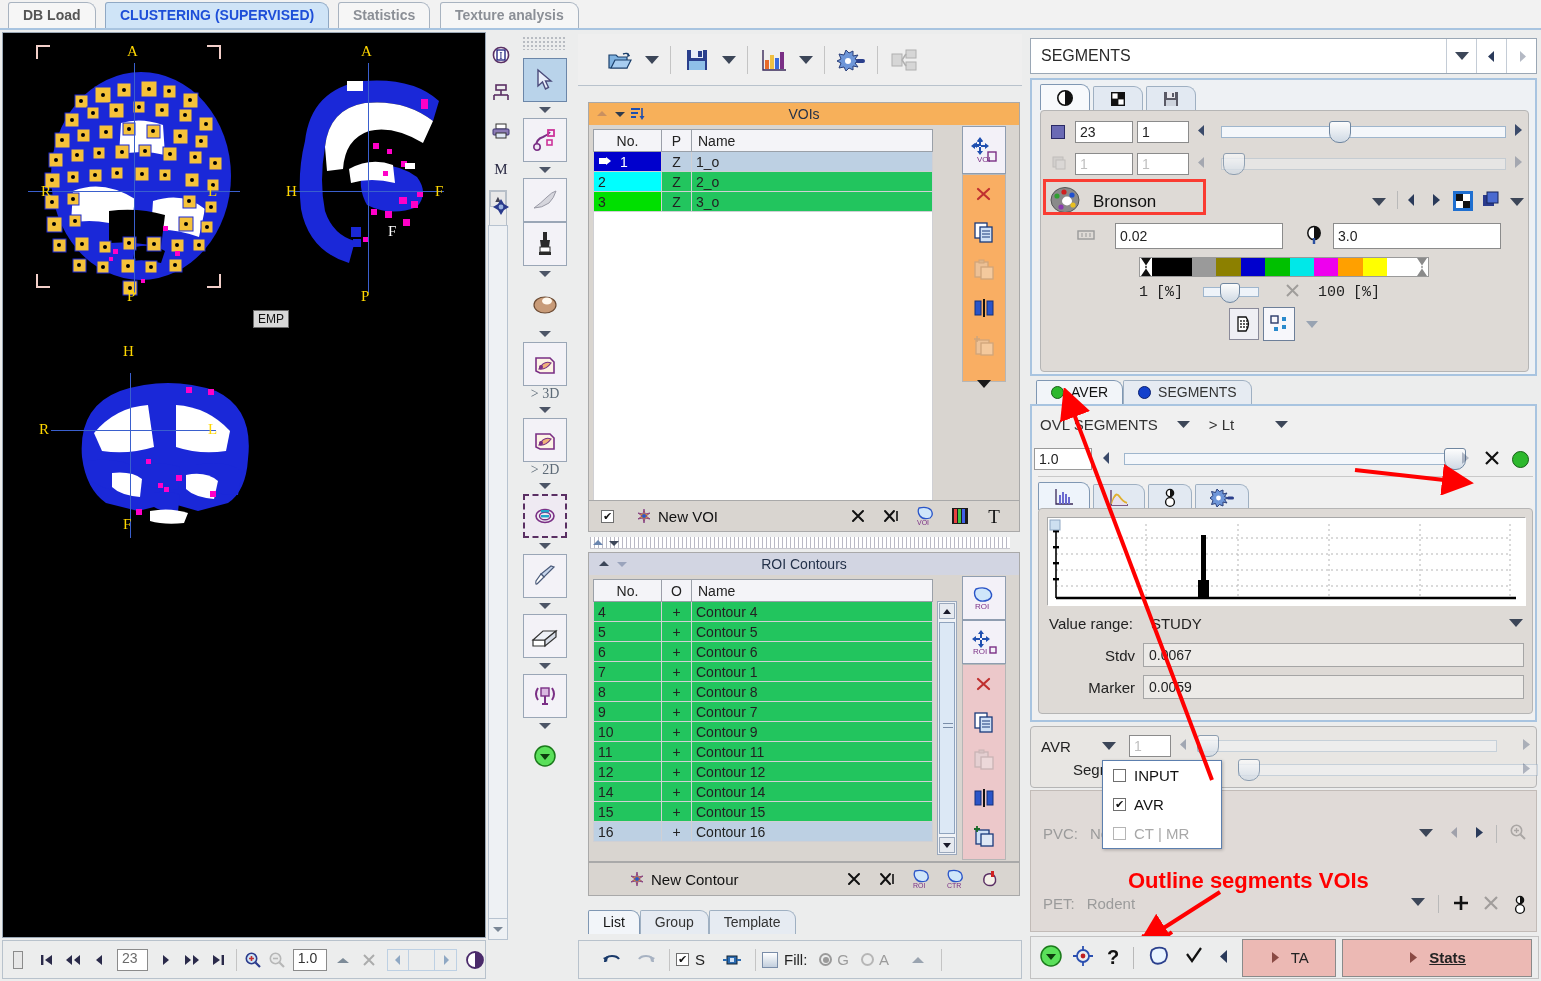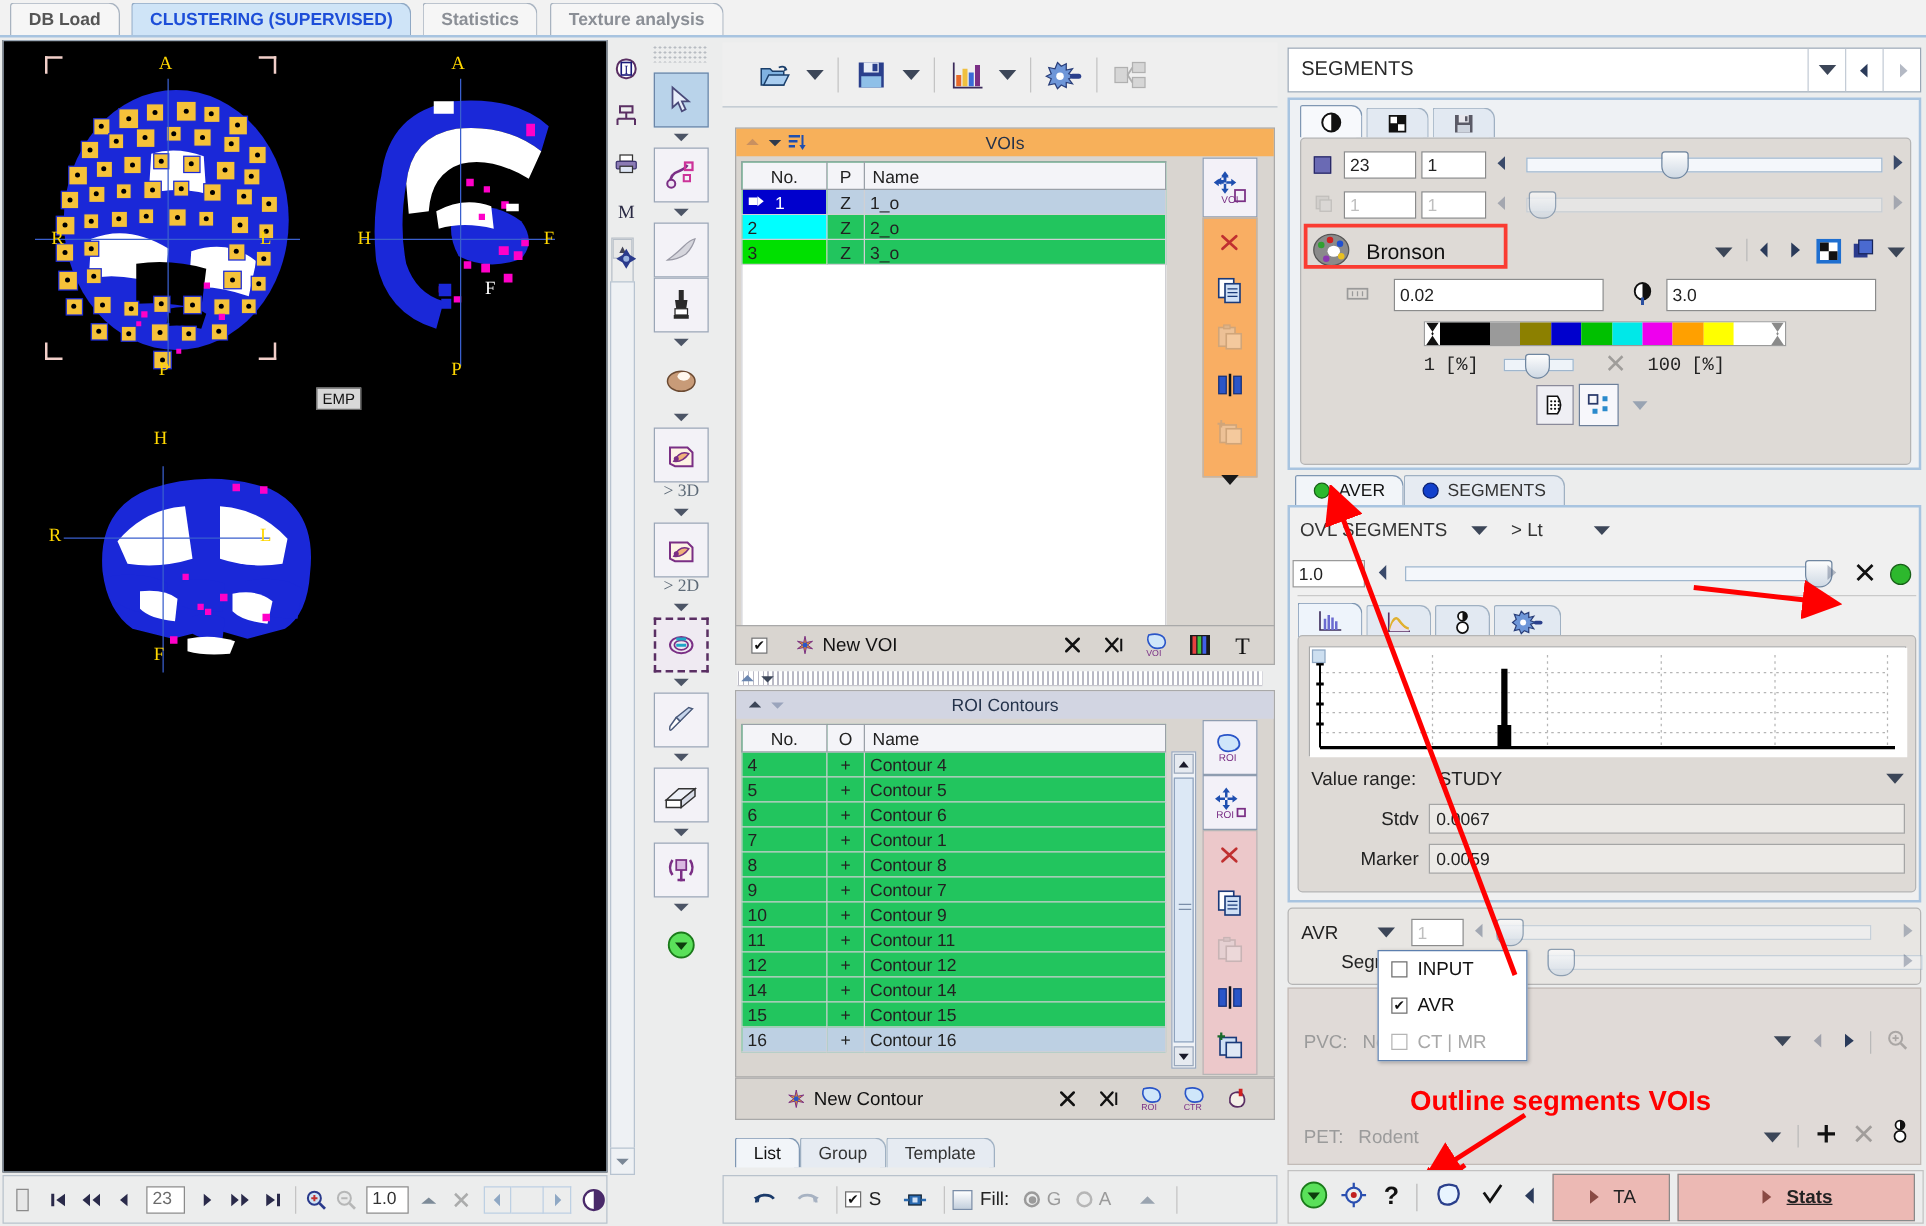--- a/index.html
+++ b/index.html
@@ -1517,21 +1517,21 @@
             <path d="M2 1 L2 12 L9 6.5 Z" fill="#2a3a5a"></path>
           </svg></span>
       <span style="margin-left:12px; width:1px; height:18px; background:#b9b9b9;"></span>
       <span style="margin-left:12px; margin-right:6px; opacity:.34;"><svg width="18" height="18" viewBox="0 0 18 18">
             <circle cx="7.5" cy="7.5" r="5.2" fill="none" stroke="#444" stroke-width="1.6"></circle>
             <path d="M11.5 11.5 L16 16" stroke="#444" stroke-width="2"></path>
             <path d="M7.5 5 V10 M5 7.5 H10" stroke="#444" stroke-width="1.3"></path>
           </svg></span>
     </div>
 
-    <div style="position:absolute; left:12px; top:104px; display:flex; align-items:flex-end; width:490px;">
+    <div style="position:absolute; left:12px; top:104px; display:flex; align-items:flex-start; width:490px;">
       <span class="dimtext" style="font-size:15px;">PET:</span>
       <span class="dimtext" style="font-size:15px; margin-left:12px;">Rodent</span>
       <span style="flex:1"></span>
       <span><svg width="16" height="10" viewBox="0 0 16 10">
             <path d="M1 1 H15 L8 9 Z" fill="#3c4658"></path>
           </svg></span>
       <span style="margin-left:12px; width:1px; height:18px; background:#b9b9b9;"></span>
       <span style="margin-left:14px;"><svg width="16" height="16" viewBox="0 0 16 16">
             <path d="M8 1 V15 M1 8 H15" stroke="#111" stroke-width="2.6"></path>
           </svg></span>

